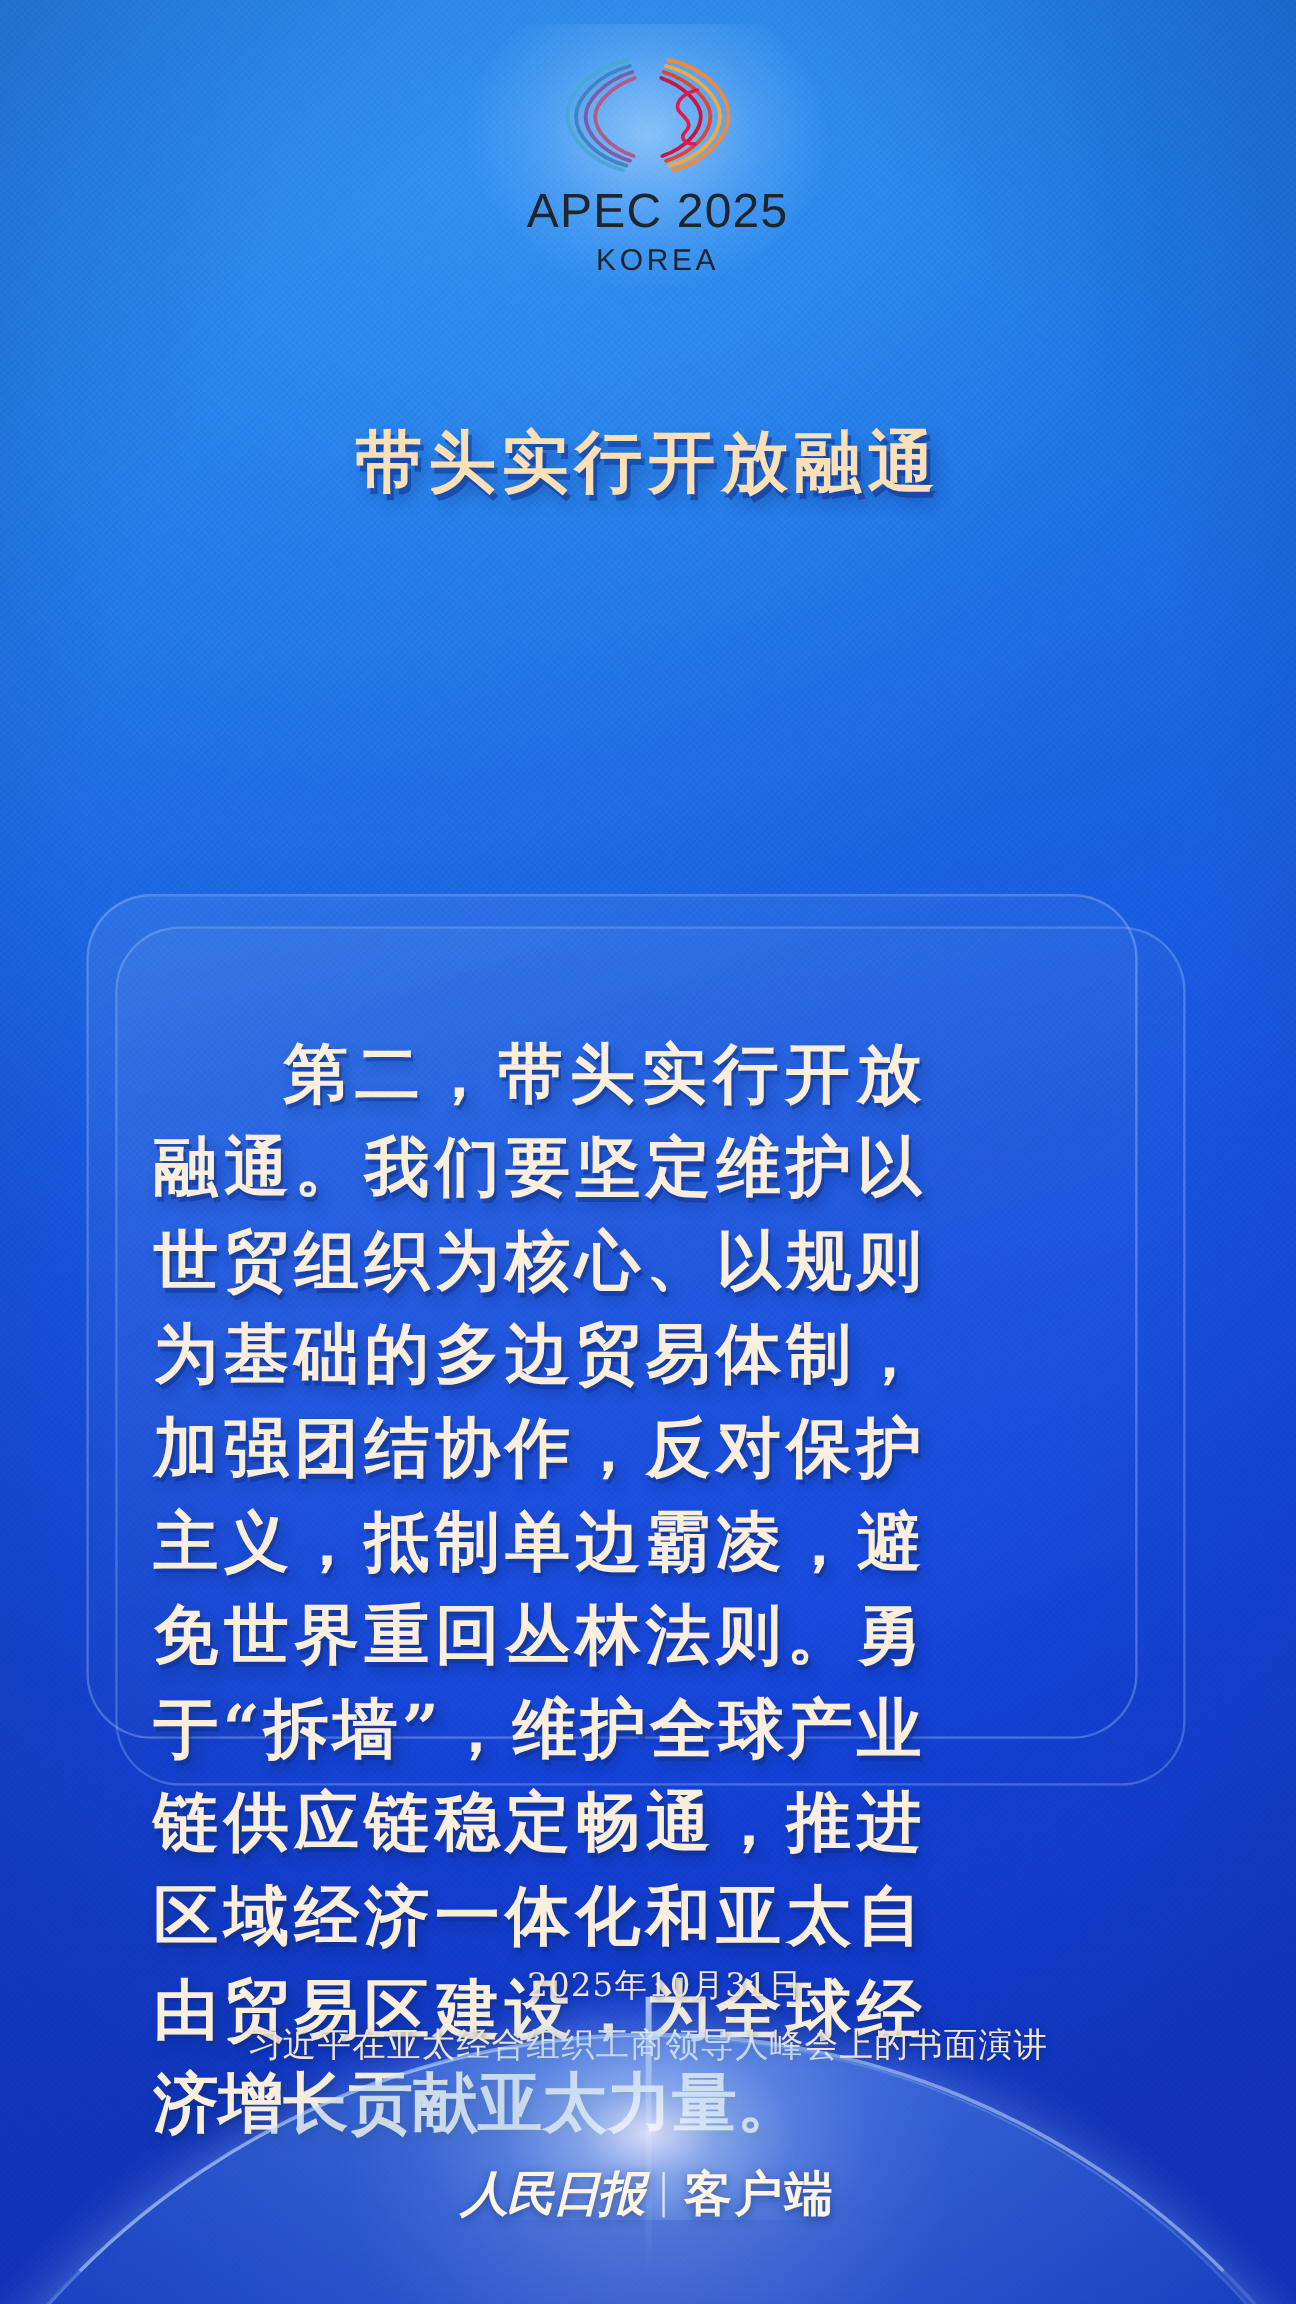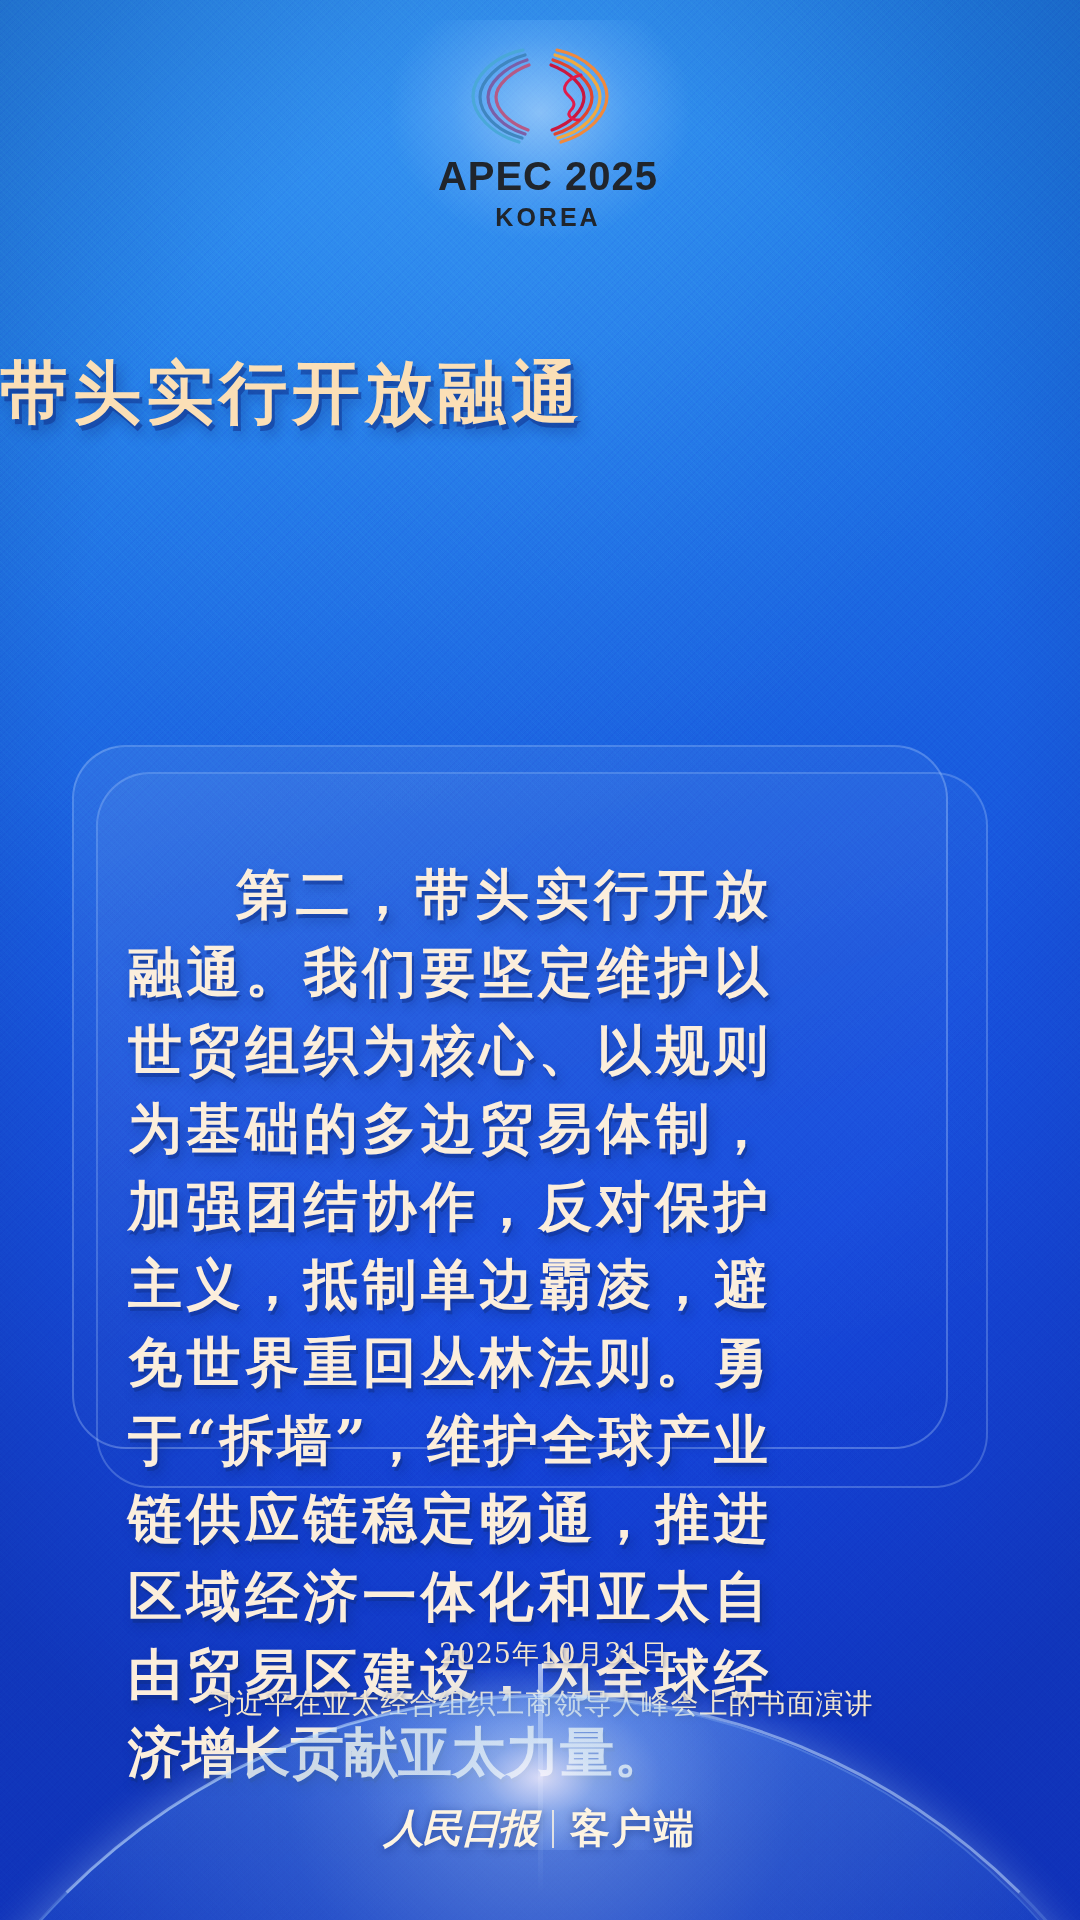--- a/index.html
+++ b/index.html
@@ -50,38 +50,38 @@
     top: -14px; left: 50%;
     transform: translateX(-50%);
     width: 300px; height: 220px;
     background: radial-gradient(ellipse at 50% 42%, rgba(205,230,255,0.55) 0%, rgba(150,200,255,0.25) 42%, rgba(255,255,255,0) 72%);
     pointer-events: none;
   }
   .logo-mark { position: relative; width: 190px; height: 120px; }
   .logo-text {
     position: relative;
     font-family: "Liberation Sans", sans-serif;
-    font-weight: 700;
+    font-weight: 400;
     color: #20252c;
     letter-spacing: 1px;
     line-height: 1;
     margin-left: 16px;
   }
   .logo-apec { font-size: 40px; margin-top: 2px; }
   .logo-korea { font-size: 25px; margin-top: 9px; letter-spacing: 3px; text-align: center; }
 
   
   .headline {
     position: absolute;
     left: 0; right: 0;
     top: 348px;
-    text-align: left;
+    text-align: center;
     font-family: "DejaVu Serif", "Liberation Serif", serif;
     font-weight: 700;
-    font-size: 68px;
+    font-size: 56px;
     letter-spacing: 5px;
     color: #fbdfb6;
     text-shadow:
       3px 5px 0 rgba(16,50,140,0.55),
       6px 9px 14px rgba(10,35,110,0.40);
   }
 
   
   .card-outer {
     position: absolute;

